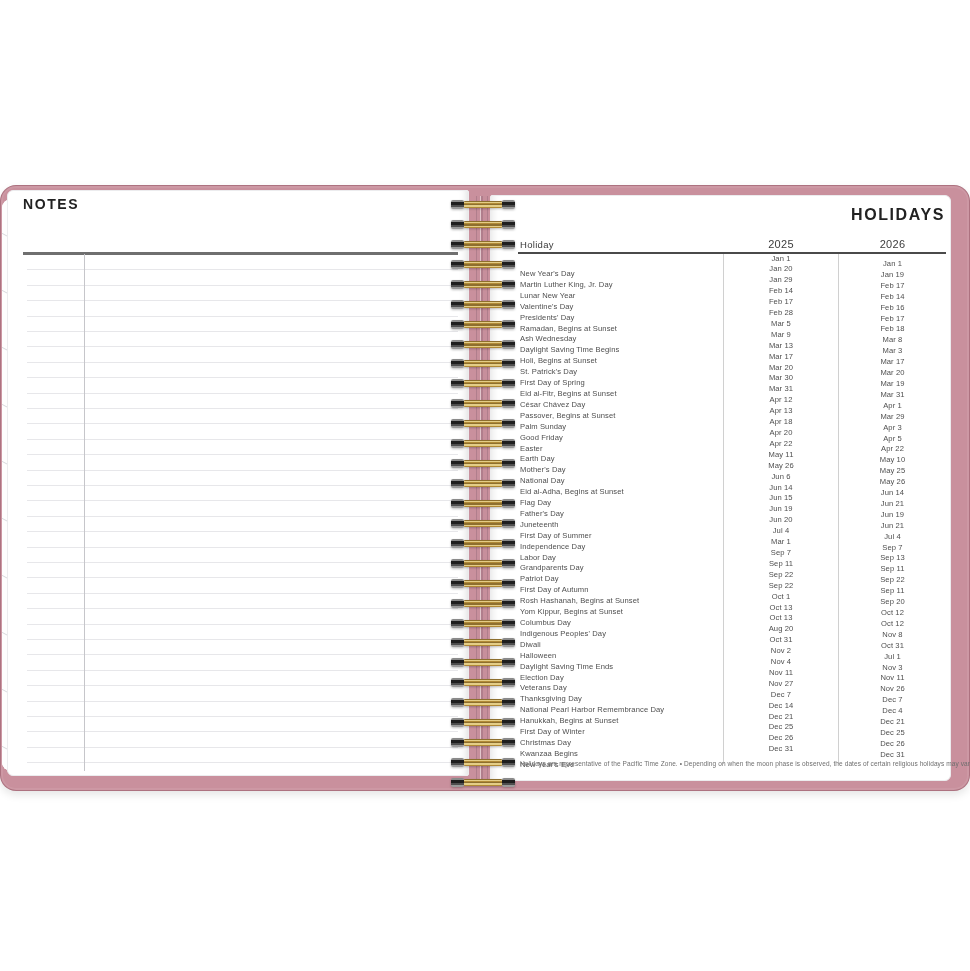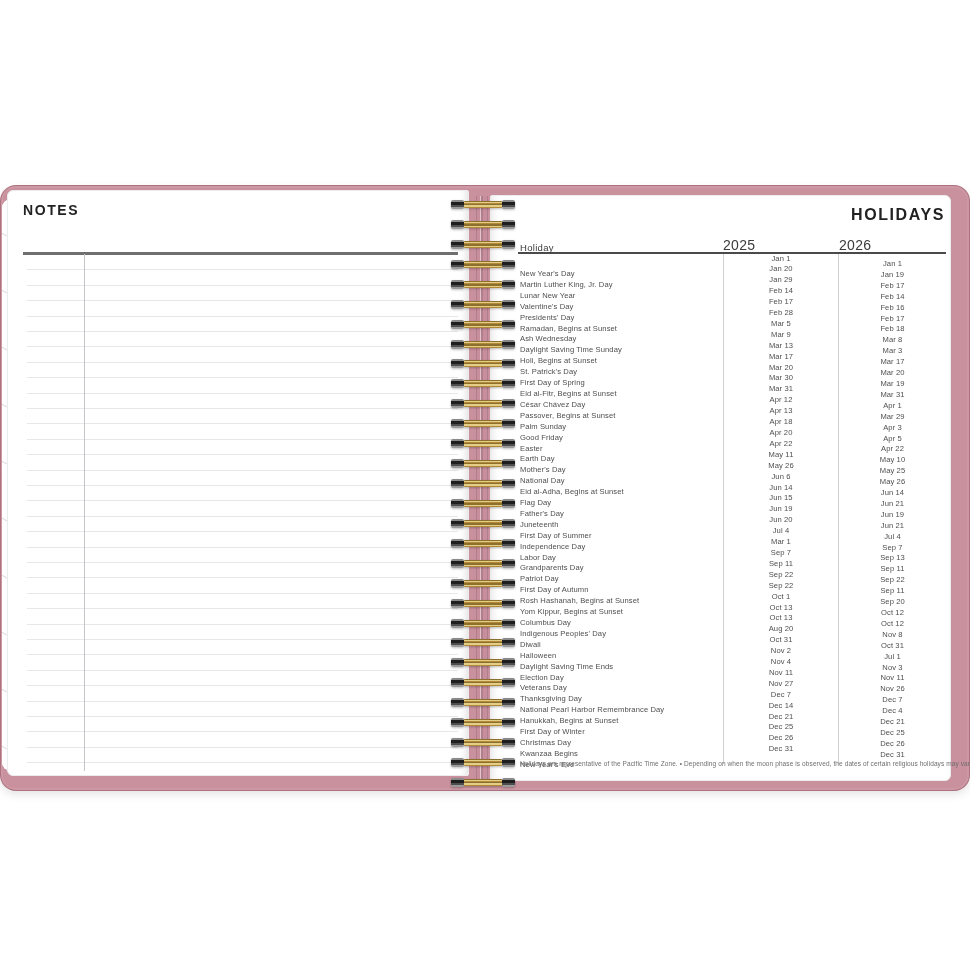--- a/index.html
+++ b/index.html
@@ -56,40 +56,40 @@
   }
   .ring .wire {
     flex:1; margin:1px 0;
     background:repeating-linear-gradient(180deg,
       #8d6f2e 0 1px, #e4cd86 1px 2.4px, var(--wire_gold,#b08a36) 2.4px 3.5px);
     border-radius:1px;
   }
 
   
   .notes-title {
-    position:absolute; left:15px; top:11px;
+    position:absolute; left:15px; top:5px;
     font-size:14px; font-weight:600; letter-spacing:1.6px; color:var(--text_dark,#222);
   }
   .notes-topline { position:absolute; left:15px; top:61px; width:435px; height:2.5px; background:#6f6f6f; }
   .notes-lines {
     position:absolute; left:19px; top:64px; width:431px; height:508px;
     background:repeating-linear-gradient(180deg, transparent 0 14.4px, var(--rule_light,#e7e7ea) 14.4px 15.4px);
   }
   .notes-margin { position:absolute; left:76px; top:63px; width:1px; height:517px; background:#c6c6ca; }
 
   
   .holidays-title {
     position:absolute; right:5px; top:10px;
     font-size:16px; font-weight:600; letter-spacing:1.6px; color:var(--text_dark,#222);
   }
   .htable { position:absolute; left:27px; top:41px; width:428px; }
   .thead { display:grid; grid-template-columns:205px 116px 1fr; height:13px; align-items:end;
            font-size:9.5px; color:#3c3c3c; letter-spacing:.3px; }
   .thead .c0 { padding-left:2px; }
-  .thead .c1, .thead .c2 { text-align:left; font-size:14px; }
+  .thead .c1, .thead .c2 { text-align:center; font-size:11px; }
   .thead-rule { height:1.5px; background:#4a4a4a; margin-top:2px; }
   .tbody { }
   .trow { display:grid; grid-template-columns:205px 116px 1fr; height:10.92px;
           font-size:7.6px; color:var(--table_text,#4e4e4e); align-items:center; letter-spacing:.1px; }
   .trow .c0 { padding-left:2px; white-space:nowrap; overflow:hidden;margin-top:20px; }
   .trow .c1 { text-align:center; border-left:1px solid #d0d0d0; border-right:1px solid #d0d0d0; height:100%; line-height:10.92px; }
   .trow .c2 { text-align:center; }
   .footnote { margin-top:5px; padding-left:2px; font-size:6.5px; color:#6e6e6e; letter-spacing:.1px; white-space:nowrap; }
 </style>
 </head>
@@ -161,21 +161,21 @@
             <div class="c0">Ramadan, Begins at Sunset</div>
             <div class="c1">Feb 28</div>
             <div class="c2">Feb 17</div>
           </div>
           <div class="trow">
             <div class="c0">Ash Wednesday</div>
             <div class="c1">Mar 5</div>
             <div class="c2">Feb 18</div>
           </div>
           <div class="trow">
-            <div class="c0">Daylight Saving Time Sunday</div>
+            <div class="c0">Daylight Saving Time Begins</div>
             <div class="c1">Mar 9</div>
             <div class="c2">Mar 8</div>
           </div>
           <div class="trow">
             <div class="c0">Holi, Begins at Sunset</div>
             <div class="c1">Mar 13</div>
             <div class="c2">Mar 3</div>
           </div>
           <div class="trow">
             <div class="c0">St. Patrick's Day</div>

